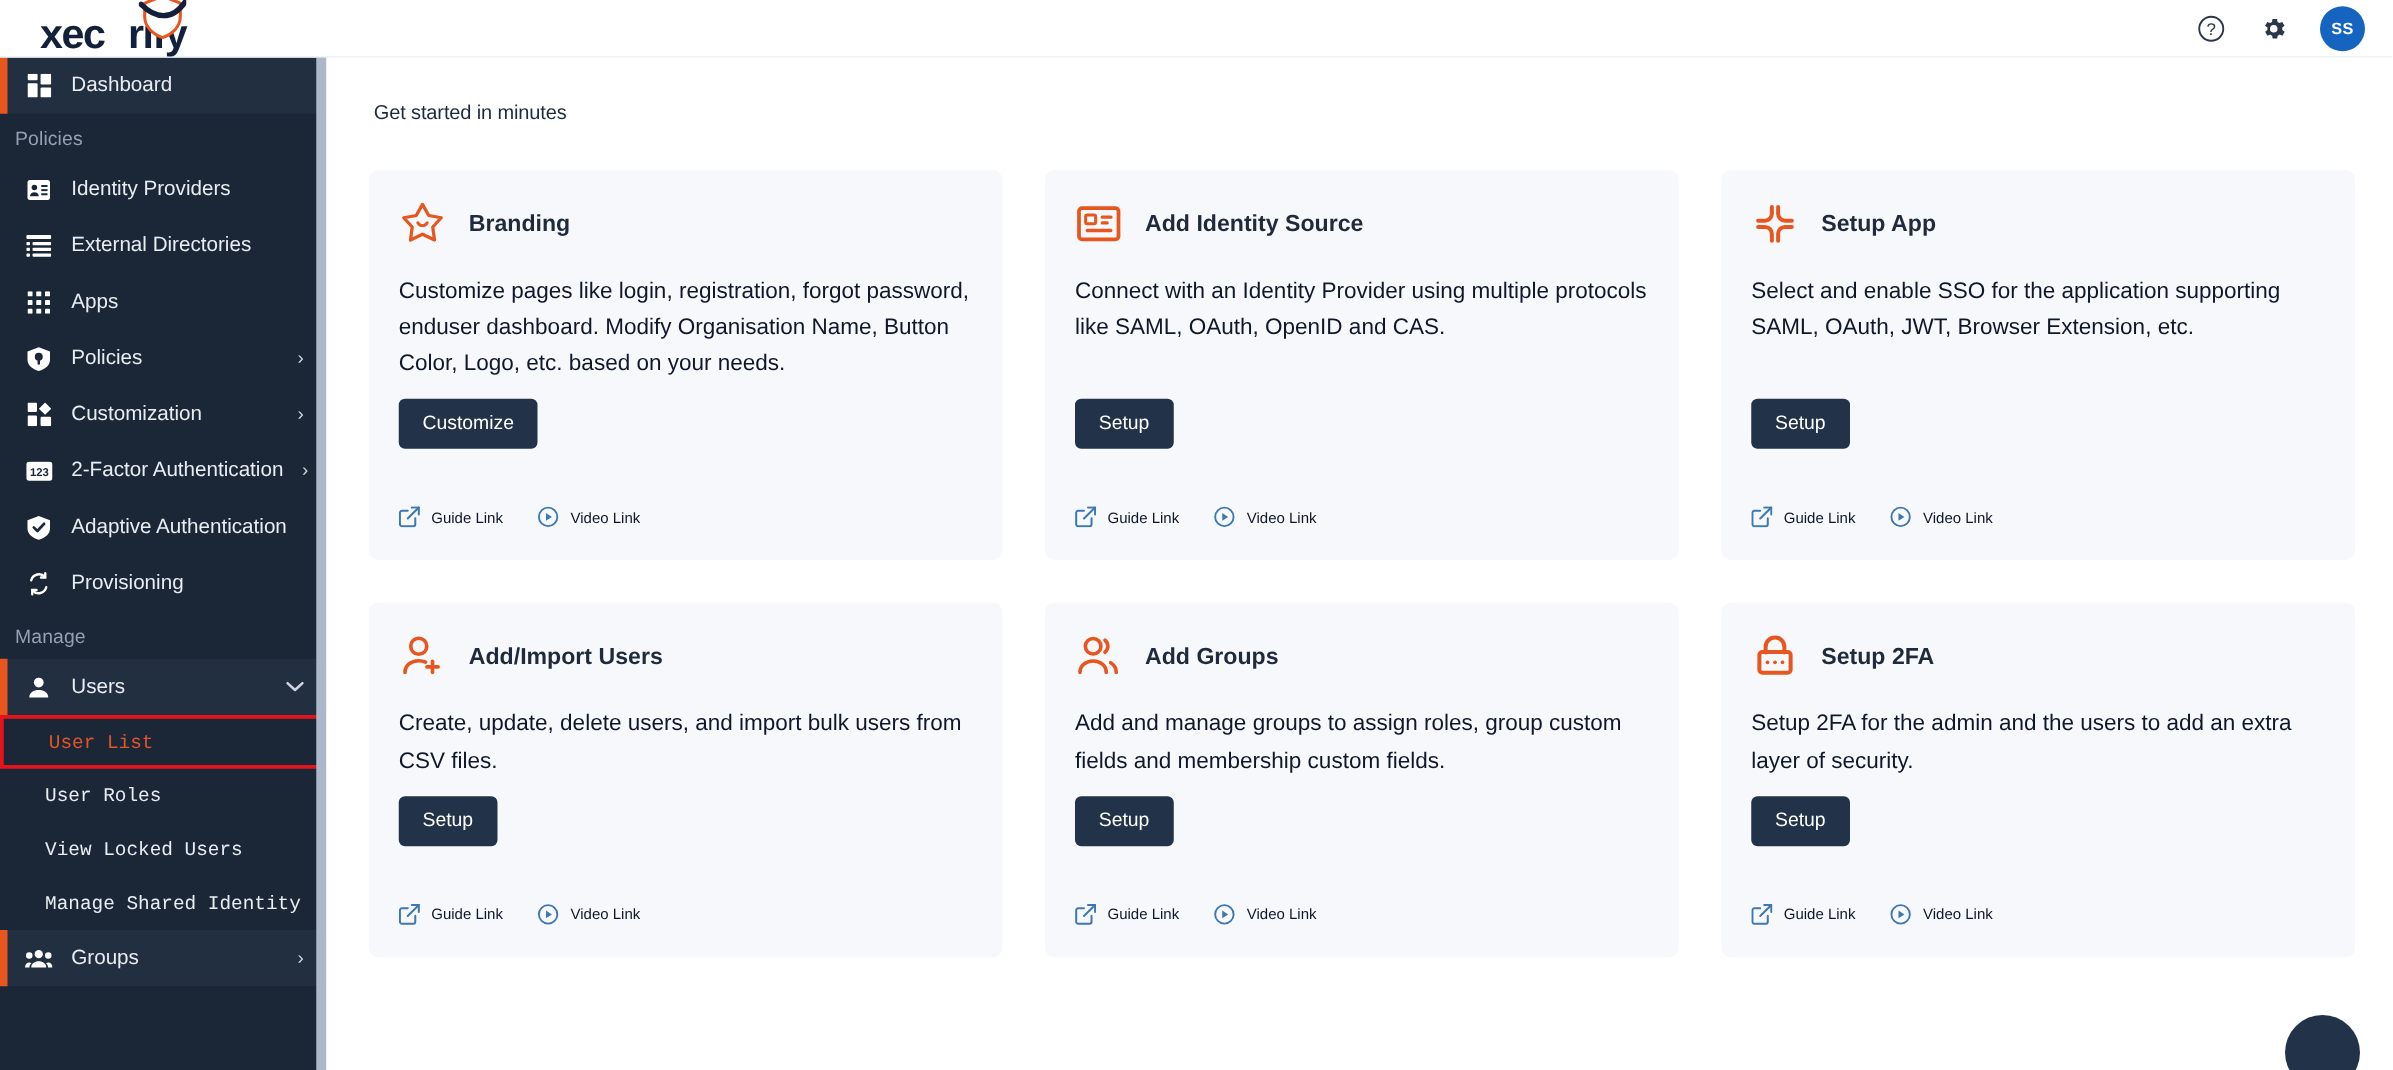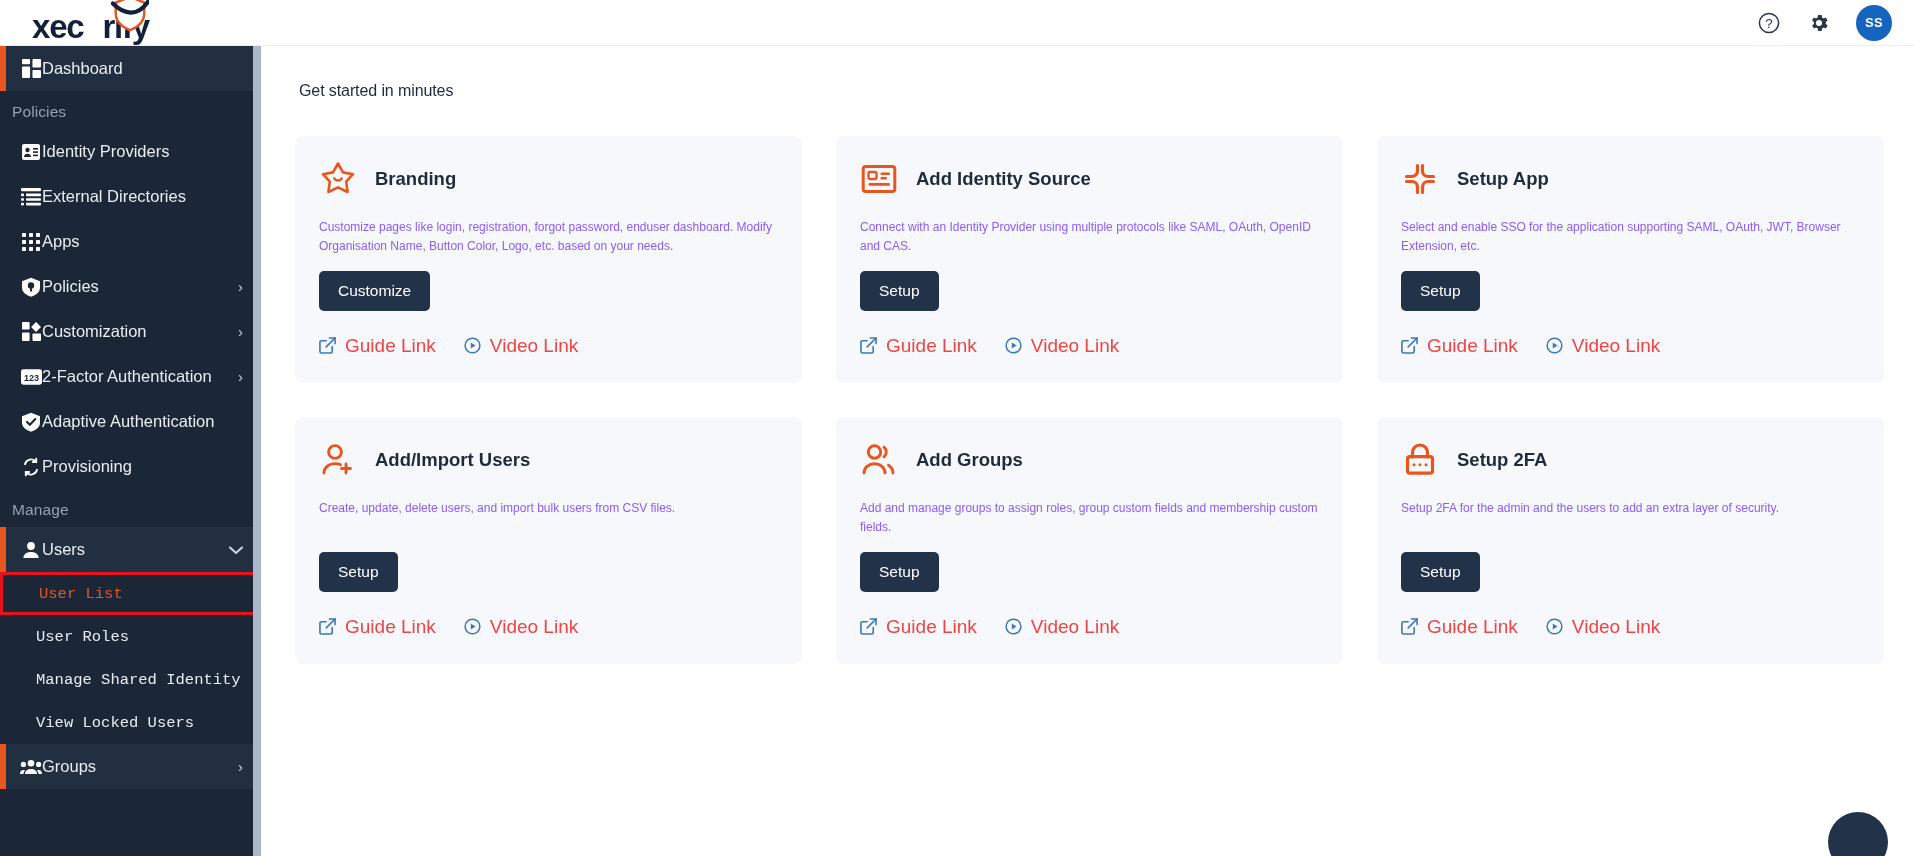--- a/index.html
+++ b/index.html
@@ -40,21 +40,21 @@
   .sidebar {
     width: 261px; min-width: 261px; background: #1b2737; position: relative;
     overflow: hidden; color: #e8ebef;
   }
   .sb-scroll { height: 100%; overflow: hidden; padding-bottom: 4px; }
   .sb-track {
     position: absolute; right: 0; top: 0; width: 8px; height: 100%;
     background: #aab8c9;
   }
   .sb-item {
-    display: flex; align-items: center; 
+    display: flex; align-items: center; gap: 15px;
     padding: 0 18px 0 20px; height: 45px; cursor: pointer;
     font-size: 16.5px; color: #e9edf2; position: relative; white-space: nowrap;
   }
   .sb-item .lbl { flex: 1; }
   .sb-item.active { background: #222f40; }
   .sb-item.active::before {
     content: ""; position: absolute; left: 0; top: 0; bottom: 0; width: 6px; background: #e8561f;
   }
   .sb-ico { width: 22px; height: 22px; display: flex; align-items: center; justify-content: center; flex: 0 0 22px; }
   .sb-section {
@@ -81,32 +81,32 @@
     display: grid; grid-template-columns: repeat(3, 1fr); gap: 34px 34px;
   }
   .card {
     background: #f7f8fb; border-radius: 8px; padding: 24px 24px 26px 24px;
     min-height: 240px; display: flex; flex-direction: column;
   }
   .card-head { display: flex; align-items: center; gap: 18px; margin-bottom: 20px; }
   .card-ico { width: 38px; height: 38px; flex: 0 0 38px; display: flex; align-items: center; justify-content: center; }
   .card-title { font-size: 18.5px; font-weight: 600; color: #1f2b3c; }
   .card-desc {
-    font-size: 12px; line-height: 1.62; color: #8b5cf6; margin-bottom: 14px; flex: none;
+    font-size: 18px; line-height: 1.62; color: #0f172a; margin-bottom: 14px; flex: none;
   }
   .card-spacer { flex: 1; }
   .btn {
     align-self: flex-start; background: #223248; color: #fff; border: none;
     border-radius: 5px; font-size: 15.5px; font-family: inherit;
     padding: 11px 19px; cursor: pointer; margin-bottom: 24px;
   }
   .links { display: flex; align-items: center; gap: 28px; }
   .link {
-    display: flex; align-items: center; gap: 9px; color: #ef4444;
-    font-size: 19px; cursor: pointer; text-decoration: none;
+    display: flex; align-items: center; gap: 9px; color: #0f172a;
+    font-size: 12px; cursor: pointer; text-decoration: none; margin-top: 22px;
   }
   .link-ico { width: 17px; height: 17px; display: flex; align-items: center; justify-content: center; }
 
   .fab {
     position: absolute; right: 26px; bottom: -16px; width: 60px; height: 60px;
     border-radius: 50%; background: #223248; cursor: pointer; z-index: 8;
   }
 </style>
 </head>
 <body>
@@ -284,24 +284,24 @@
           </span>
         </div>
 
         <div class="sb-sub selected highlight">
           <span>User List</span>
         </div>
         <div class="sb-sub">
           <span>User Roles</span>
         </div>
         <div class="sb-sub">
+          <span>View Locked Users</span>
+        </div>
+        <div class="sb-sub">
           <span>Manage Shared Identity</span>
-        </div>
-        <div class="sb-sub">
-          <span>View Locked Users</span>
         </div>
 
         <div class="sb-item active" style="background:#222f40">
           <span class="sb-ico">
             <svg width="22" height="16" viewBox="0 0 22 16" fill="#ffffff">
               <circle cx="11" cy="4.3" r="3.3"></circle>
               <circle cx="3.4" cy="5.4" r="2.6"></circle>
               <circle cx="18.6" cy="5.4" r="2.6"></circle>
               <path d="M5 15c0-3.2 2.7-5 6-5s6 1.8 6 5z"></path>
               <path d="M0 15c0-2.4 1.4-4 3.4-4 .7 0 1.3.2 1.8.5C4 12.4 3.6 13.6 3.5 15z"></path>

